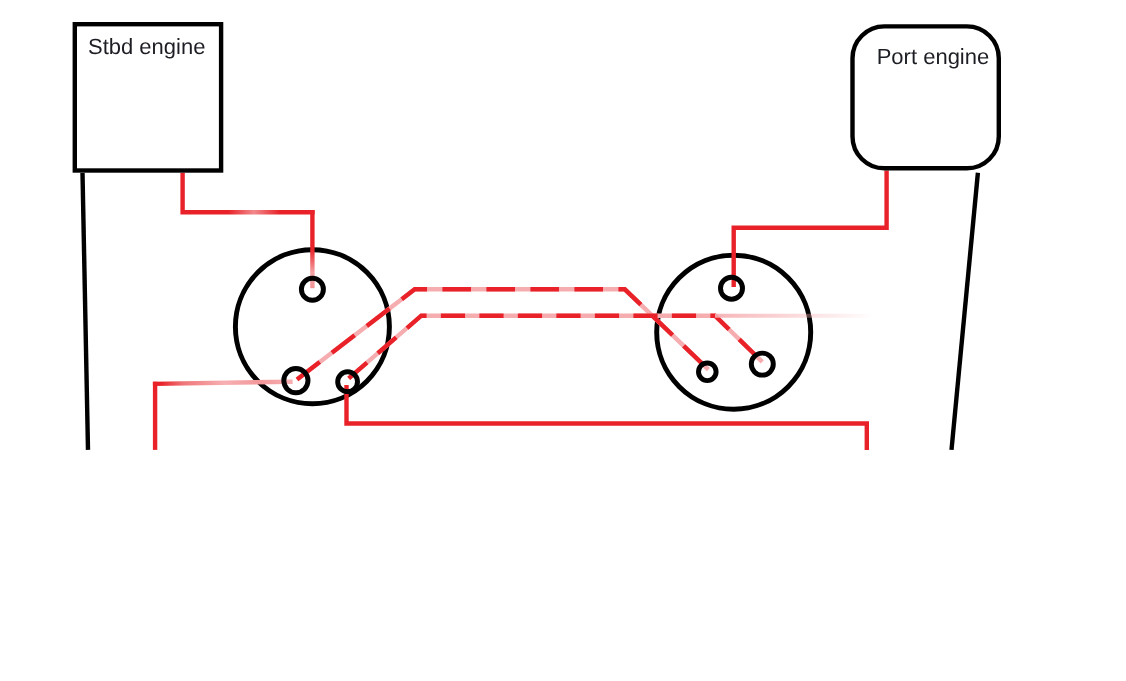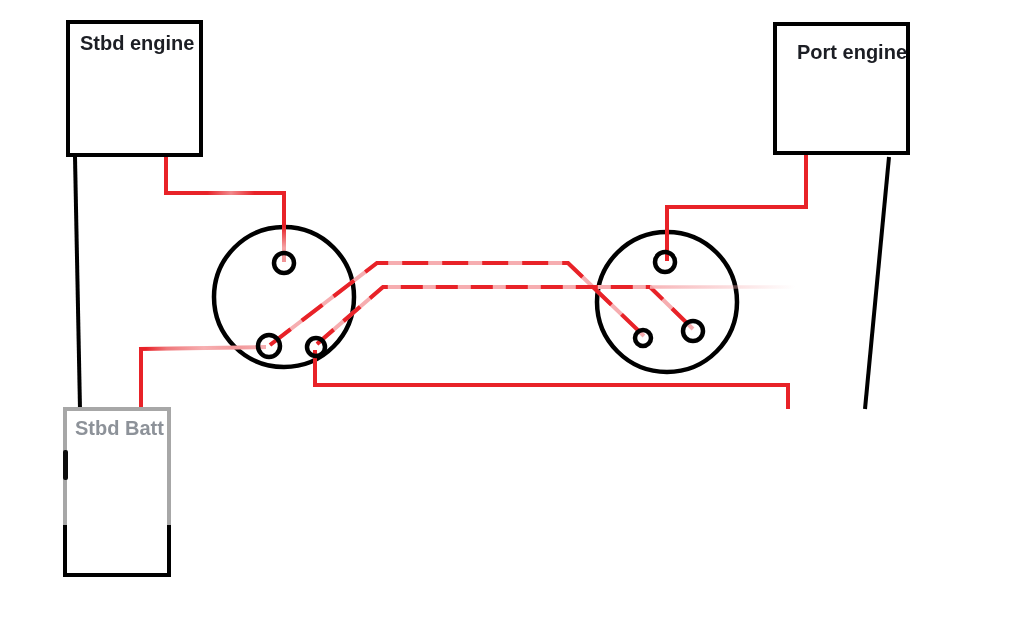--- a/index.html
+++ b/index.html
@@ -3,21 +3,20 @@
 <meta charset="utf-8">
 <style>
   html, body { margin: 0; padding: 0; background: #ffffff; }
   .canvas {
     position: relative;
     width: 1024px;
     height: 619px;
     background: #ffffff;
     overflow: hidden;
     font-family: "Liberation Sans", sans-serif;
-    font-weight: bold;
   }
   .wire-layer {
     position: absolute;
     left: 0; top: 0;
     width: 1024px; height: 619px;
   }
   .box {
     position: absolute;
     box-sizing: border-box;
     background: #ffffff;
@@ -118,24 +117,19 @@
     <circle cx="316" cy="347" r="9" stroke-width="4.5" stroke="#000000"></circle>
     <circle cx="665" cy="262" r="10" stroke-width="4.5" stroke="#000000"></circle>
     <circle cx="643" cy="338" r="8" stroke-width="4.5" stroke="#000000"></circle>
     <circle cx="693" cy="331" r="10" stroke-width="4.5" stroke="#000000"></circle>
   </svg>
 
   <div class="box engine-box" id="stbd-engine" style="border-color: rgb(0, 0, 0);">
     <span class="box-label" style="color: rgb(28, 30, 36);">Stbd engine</span>
   </div>
 
-  <div class="box engine-box" id="port-engine" style="border-color: rgb(0, 0, 0);">
+  <div class="box engine-box" id="port-engine" style="border-color: rgb(0, 0, 0); border-radius: 31px;">
     <span class="box-label" style="color: rgb(28, 30, 36);">Port engine</span>
   </div>
 
-  <div class="box batt-box" id="stbd-batt" style="border-color: rgb(167, 167, 167);">
-    <span class="box-label" style="color: rgb(141, 146, 153);">Stbd Batt</span>
-    <div class="batt-bottom" style="border-color: rgb(0, 0, 0);"></div>
-    <div class="side-mark"></div>
-  </div>
 
 
 </div>
 
 </body></html>

